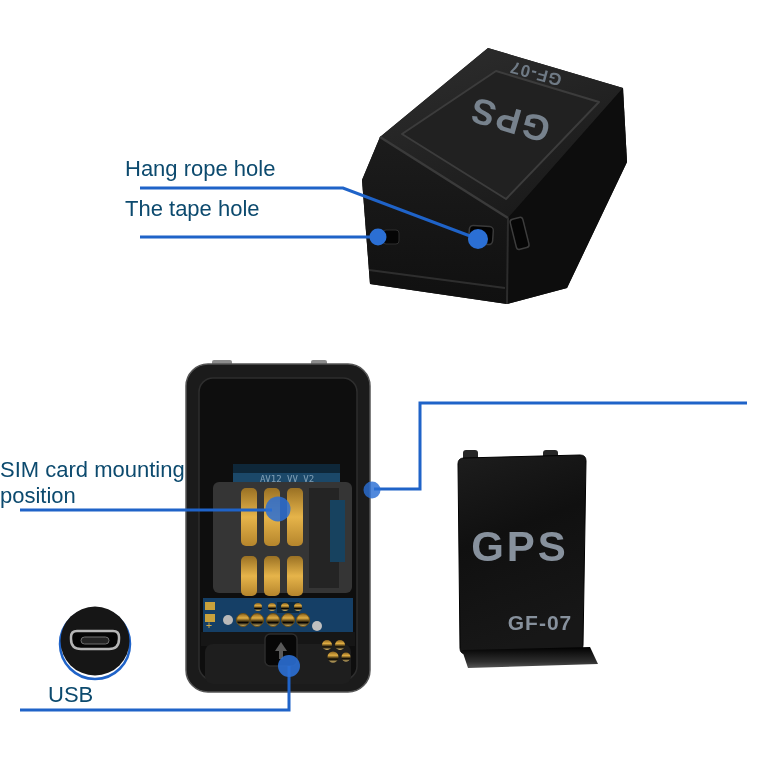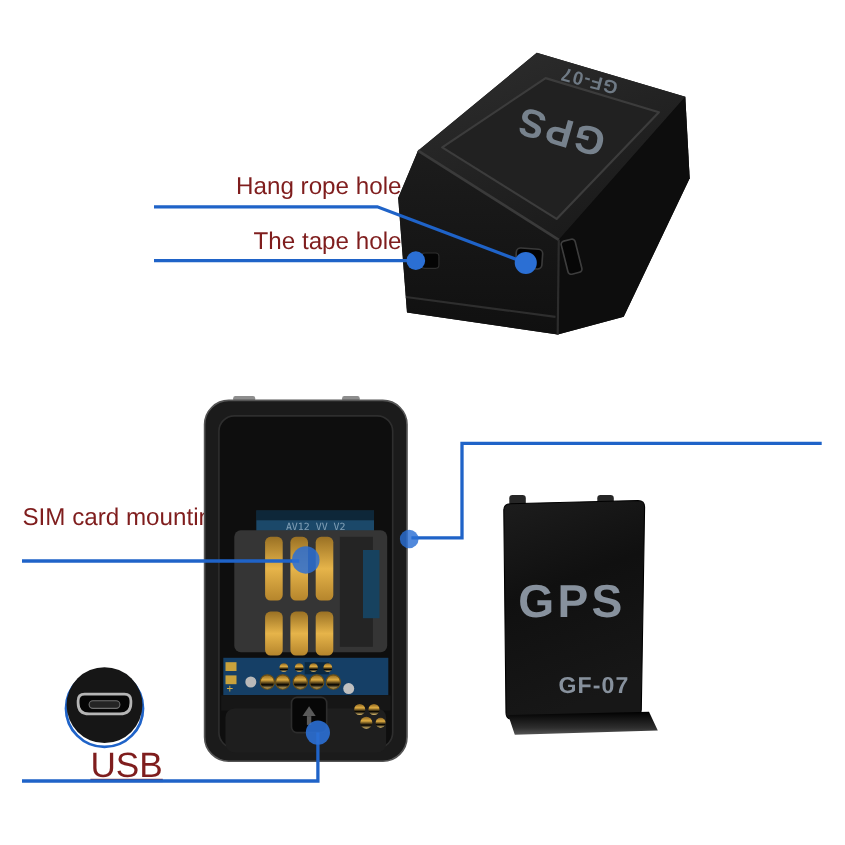--- a/index.html
+++ b/index.html
@@ -1,22 +1,22 @@
 <!DOCTYPE html>
 <html><head>
 <meta charset="utf-8">
 <style>
   html,body{margin:0;padding:0;background:#ffffff;}
   .canvas{
     position:relative;width:768px;height:768px;background:#ffffff;overflow:hidden;
     font-family:"Liberation Sans",sans-serif;
   }
   .label{
-    position:absolute;color:#7f1d1d;font-size:22px;line-height:26px;
-    text-align:right;white-space:nowrap;
+    position:absolute;color:#0c4a6e;font-size:22px;line-height:26px;
+    text-align:left;white-space:nowrap;
   }
   svg{position:absolute;display:block;}
   #callout-overlay{left:0;top:0;z-index:6;pointer-events:none;}
   .devsvg{z-index:2;}
 </style>
 </head>
 <body>
 
 <div class="canvas">
 
@@ -164,22 +164,23 @@
     </g>
     <circle cx="478" cy="239" r="10" fill="#2b6fd4"></circle>
     <circle cx="378" cy="237" r="8.5" fill="#2b6fd4"></circle>
     <circle cx="372" cy="490" r="8.5" fill="#2b6fd4" opacity="0.82"></circle>
     <circle cx="278" cy="509" r="12.5" fill="#2b6fd4" opacity="0.85"></circle>
     <circle cx="289" cy="666" r="11" fill="#2b6fd4" opacity="0.9"></circle>
   </svg>
 
   <div class="label" style="left:125px;top:156px;width:240px;">Hang rope hole</div>
 
-  <div class="label" style="left:125px;top:206px;width:240px;">The tape hole</div>
+  <div class="label" style="left:125px;top:196px;width:240px;">The tape hole</div>
 
 
   <div class="label" style="left:0px;top:457px;width:205px;">
     <div>SIM card mounting</div>
+    <div>position</div>
   </div>
 
-  <div class="label" style="left:48px;top:682px;width:100px;font-size:32px;text-decoration:underline;">USB</div>
+  <div class="label" style="left:48px;top:682px;width:100px;font-size:22px;">USB</div>
 
 </div>
 
 </body></html>

